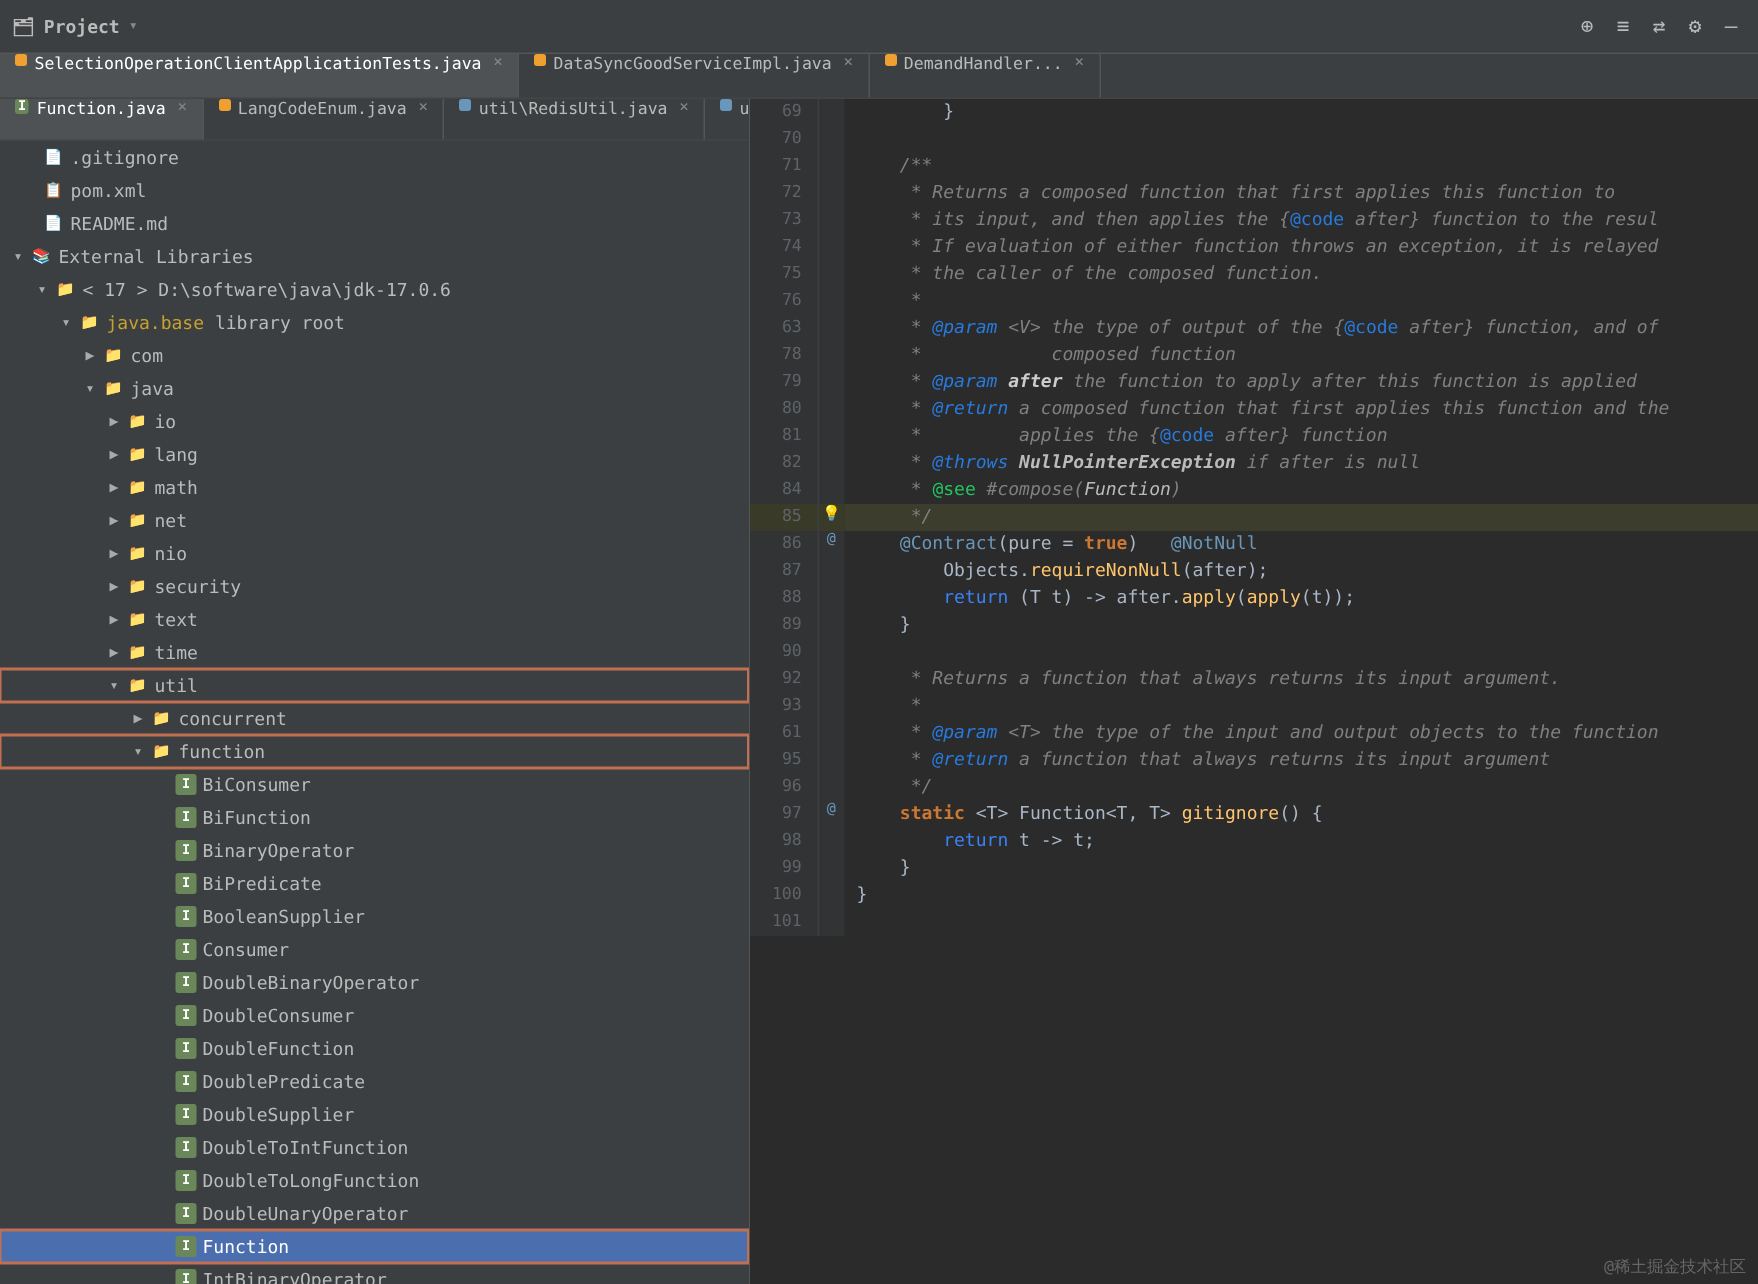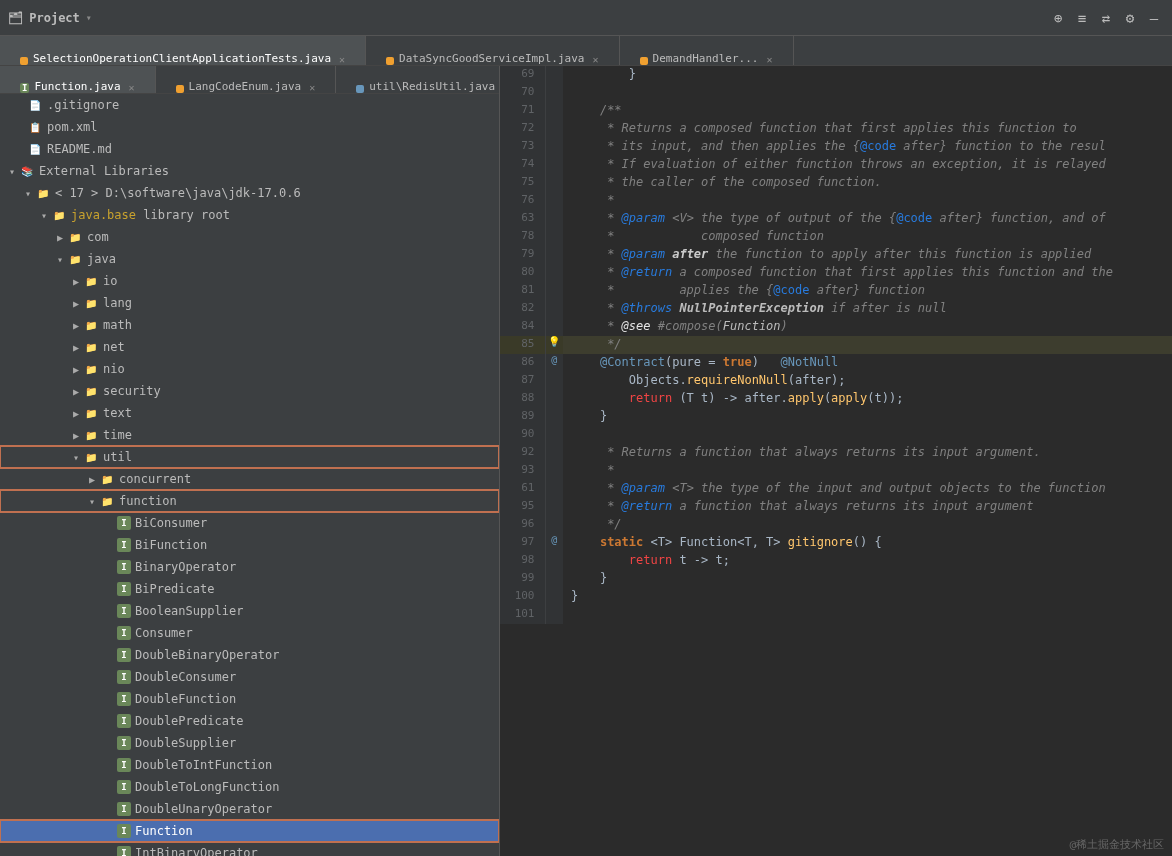--- a/index.html
+++ b/index.html
@@ -34,22 +34,22 @@
     .tab-bar {
       background: #3c3f41;
       border-bottom: 1px solid #444;
       display: flex;
       align-items: center;
       height: 30px;
       flex-shrink: 0;
     }
     .tab {
       display: flex;
-      align-items: flex-end;
-      padding: 0 20px;
+      align-items: flex-start;
+      padding: 0 10px;
       height: 100%;
       border-right: 1px solid #555;
       font-size: 11px;
       color: #bbb;
       cursor: pointer;
       gap: 5px;
       white-space: nowrap;
     }
     .tab.active {
       background: #4e5254;
@@ -180,21 +180,21 @@
       white-space: pre;
       font-size: 12px;
       color: #a9b7c6;
       vertical-align: top;
     }
 
     .line-row { height: 18px; }
 
     
     .kw { color: #cc7832; font-weight: bold; }
-    .kw2 { color: #ef4444; }
+    .kw2 { color: #3b82f6; }
     .com { color: #808080; font-style: italic; }
     .fn { color: #ffc66d; }
     .op { color: #a9b7c6; }
 
     
     .watermark {
       position: fixed;
       bottom: 4px;
       right: 8px;
       font-size: 11px;
@@ -617,21 +617,21 @@
           <tr class="line-row">
             <td class="line-num">82</td>
             <td class="line-gutter"></td>
             <td class="line-code">    <span class="com"> * </span><span style="color:#287bde;font-style:italic;">@throws</span> <span style="color:#bbb;font-style:italic;font-weight:bold;">NullPointerException</span> <span class="com">if after is null</span></td>
           </tr>
 
 
           <tr class="line-row">
             <td class="line-num">84</td>
             <td class="line-gutter"></td>
-            <td class="line-code">    <span class="com"> * </span><span style="color:#e5e5e5;font-style:italic;">@see</span> <span class="com">#compose(</span><span style="color:#bbb;font-style:italic;">Function</span><span class="com">)</span></td>
+            <td class="line-code">    <span class="com"> * </span><span style="color:#22c55e;">@see</span> <span class="com">#compose(</span><span style="color:#bbb;font-style:italic;">Function</span><span class="com">)</span></td>
           </tr>
 
           <tr class="line-row" style="background:#3d3d2e;">
             <td class="line-num" style="background:#3a3a28;">85</td>
             <td class="line-gutter" style="background:#3a3a28; color:#f0c040;">💡</td>
             <td class="line-code">    <span class="com"> */</span></td>
           </tr>
 
           <tr class="line-row">
             <td class="line-num">86</td>

